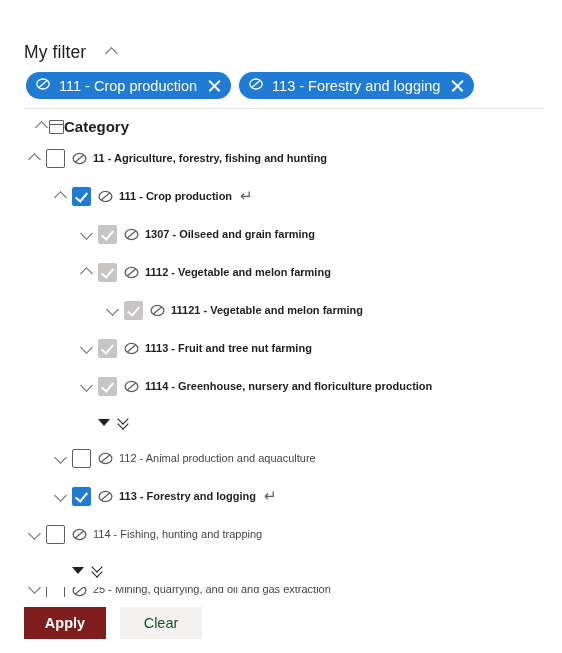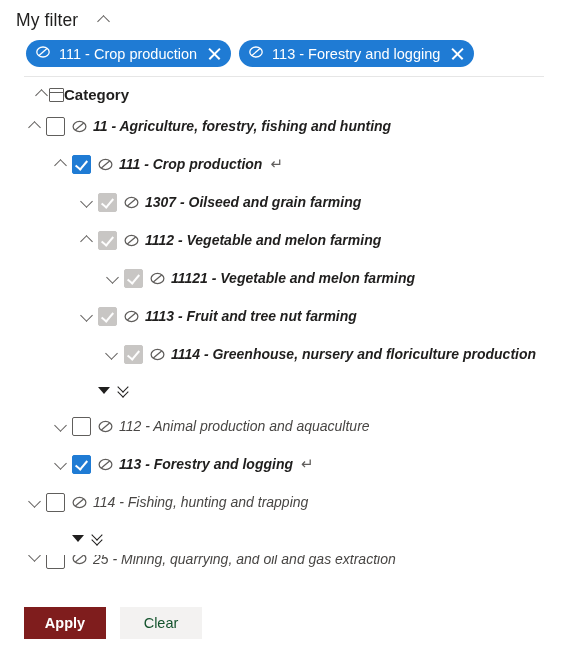--- a/index.html
+++ b/index.html
@@ -8,21 +8,21 @@
     margin: 0; padding: 0;
     width: 562px; height: 653px;
     background: #ffffff;
     font-family: "Liberation Sans", sans-serif;
     color: #323130;
     overflow: hidden;
   }
   .panel { width: 562px; height: 653px; position: relative; display: flex; flex-direction: column; }
 
   
-  .hdr { display: flex; align-items: center; gap: 20px; padding: 10px 0 4px 16px; }
+  .hdr { display: flex; align-items: center; gap: 20px; padding: 10px 0 4px 24px; margin-top: 32px; }
   .hdr-title { font-size: 17.5px; color: #201f1e; letter-spacing: .1px; }
   .chev-up, .chev-down { display: inline-block; width: 13px; height: 13px; position: relative; }
   .chev-up::before, .chev-down::before {
     content: ""; position: absolute; left: 1px; top: 3px;
     width: 8px; height: 8px; border-left: 1.4px solid #605e5c; border-top: 1.4px solid #605e5c;
   }
   .chev-up::before { transform: rotate(45deg); }
   .chev-down::before { transform: rotate(225deg); top: 1px; }
 
   
@@ -60,21 +60,21 @@
   .cb.disabled-checked { background: #c8c6c4; border-color: #c8c6c4; cursor: default; }
   .cb.checked::after, .cb.disabled-checked::after {
     content: ""; position: absolute; left: 5px; top: 2px; width: 5px; height: 10px;
     border-right: 2px solid #fff; border-bottom: 2px solid #fff; transform: rotate(40deg);
   }
   .cb.disabled-checked::after { border-color: #fdfdfd; }
   .noicon {
     width: 17px; height: 17px; flex: none; margin-right: 5px; position: relative;
   }
   .noicon svg { display: block; }
-  .label { font-size: 14px; color: #323130; font-style: italic; }
+  .label { font-size: 11px; color: #323130; }
   .label.bold { font-weight: bold; color: #201f1e; }
   .label.muted { color: #484644; }
   .enter-arrow { margin-left: 8px; font-size: 15px; color: #605e5c; }
   .row.clipped { height: 24px; align-items: flex-start; overflow: hidden; }
   .row.clipped .label { position: relative; top: -4px; }
   .row.clipped .cb, .row.clipped .twisty, .row.clipped .noicon { position: relative; top: -5px; }
 
   
   .morerow { display: flex; align-items: center; height: 34px; }
   .more-ctl { display: inline-flex; align-items: center; gap: 7px; cursor: pointer; }
@@ -208,21 +208,21 @@
         </span>
         <span class="cb disabled-checked"></span>
         <span class="noicon">
           <svg width="17" height="17" viewBox="0 0 16 16">
             <ellipse cx="8" cy="8" rx="6" ry="4.8" fill="none" stroke="#605e5c" stroke-width="1.2"></ellipse>
             <line x1="4.1" y1="11.2" x2="11.9" y2="4.8" stroke="#605e5c" stroke-width="1.2"></line>
           </svg>
         </span>
         <span class="label bold">1113 - Fruit and tree nut farming</span>
       </div>
-      <div class="row" style="padding-left: 76px; justify-content: center;">
+      <div class="row" style="padding-left: 76px;">
         <span class="twisty">
           <span class="chev-down"></span>
         </span>
         <span class="cb disabled-checked"></span>
         <span class="noicon">
           <svg width="17" height="17" viewBox="0 0 16 16">
             <ellipse cx="8" cy="8" rx="6" ry="4.8" fill="none" stroke="#605e5c" stroke-width="1.2"></ellipse>
             <line x1="4.1" y1="11.2" x2="11.9" y2="4.8" stroke="#605e5c" stroke-width="1.2"></line>
           </svg>
         </span>

